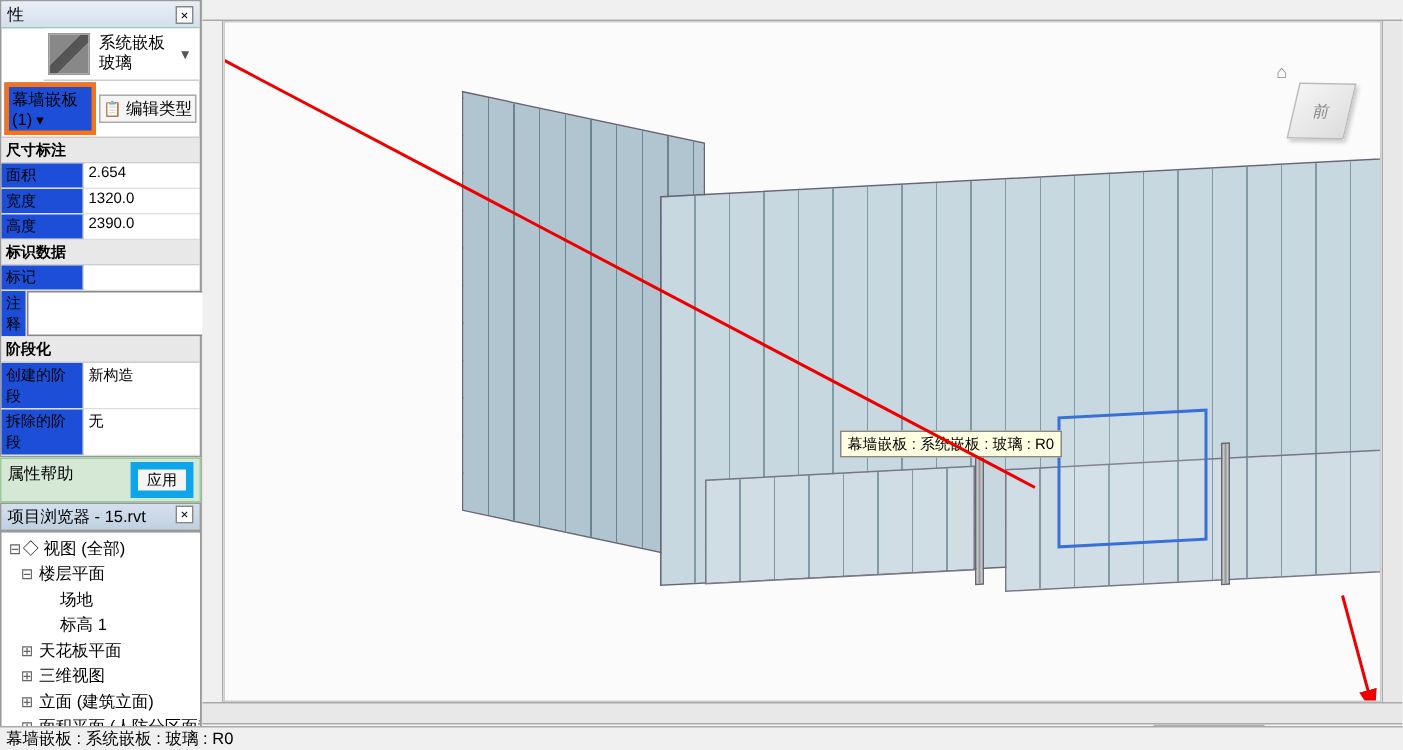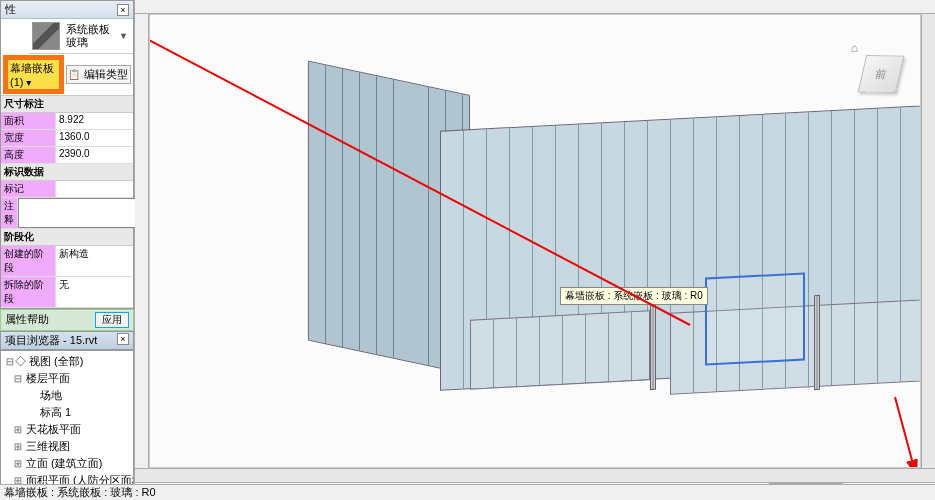--- a/index.html
+++ b/index.html
@@ -7,29 +7,29 @@
   .app { display: flex; width: 100%; height: 100%; }
   .sidebar { width: 135px; display: flex; flex-direction: column; background: #f5f5f5; border-right: 1px solid #aaa; }
   .prop-panel { border: 1px solid #999; background: #fff; }
   .panel-title { background: linear-gradient(#e8eef5,#d5e0ee); border-bottom: 1px solid #9cb; font-size: 11px; padding: 1px 4px; display: flex; justify-content: space-between; align-items: center; }
   .panel-title .x { width: 12px; height: 12px; background: #fff; border: 1px solid #888; text-align: center; line-height: 10px; font-size: 9px; cursor: pointer; }
   .type-selector { display: flex; align-items: center; padding: 3px; background: #fff; border-bottom: 1px solid #ccc; margin-left: 28px; }
   .type-thumb { width: 28px; height: 28px; background: linear-gradient(135deg,#888 40%,#555 40%,#555 60%,#888 60%); border: 1px solid #999; margin-right: 6px; }
   .type-label { flex: 1; font-size: 11px; line-height: 1.2; }
   .type-arrow { font-size: 9px; color: #555; padding: 0 2px; }
   .instance-row { display: flex; align-items: center; border-bottom: 1px solid #ccc; padding: 1px 2px; }
-  .instance-sel { flex: 1; border: 5px solid #f97316; font-size: 10px; padding: 1px 2px; background: #fde047; }
+  .instance-sel { flex: 1; border: 3px solid #f97316; font-size: 10px; padding: 1px 2px; background: #1d4ed8; }
   .edit-type-btn { border: 1px solid #aaa; font-size: 10px; padding: 1px 2px; background: #f5f5f5; margin-left: 2px; cursor: pointer; }
   .prop-section-hdr { background: #e8e8e8; font-size: 10px; font-weight: bold; padding: 1px 3px; border-bottom: 1px solid #ccc; }
   .prop-row { display: flex; border-bottom: 1px solid #ddd; }
-  .prop-row .k { width: 55px; font-size: 10px; padding: 1px 3px; background: #f0abfc; border-right: 1px solid #ddd; }
+  .prop-row .k { width: 55px; font-size: 10px; padding: 1px 3px; background: #1d4ed8; border-right: 1px solid #ddd; }
   .prop-row .v { flex: 1; font-size: 10px; padding: 1px 3px; background: #fff; }
   .prop-row input.v { border: 1px solid #888; padding: 0 2px; margin: 0; }
   .help-bar { display: flex; justify-content: space-between; background: #d5e8d5; border: 1px solid #9c9; padding: 2px 4px; font-size: 10px; }
-  .help-bar .apply { border: 1px solid #0ea5e9; background: #f5f5f5; padding: 0 6px; font-size: 10px; cursor: pointer; }
+  .help-bar .apply { border: 5px solid #0ea5e9; background: #f5f5f5; padding: 0 6px; font-size: 10px; cursor: pointer; }
   .browser-title { background: linear-gradient(#d5e0ee,#c0d0e0); font-size: 10px; padding: 1px 4px; display: flex; justify-content: space-between; border: 1px solid #999; }
   .tree { flex: 1; overflow: auto; background: #fff; border: 1px solid #999; font-size: 11px; padding: 2px; }
   .tree-node { padding: 1px 0 1px 2px; white-space: nowrap; }
   .tree-node.l1 { padding-left: 10px; }
   .tree-node.l2 { padding-left: 24px; }
   .tree-node .exp { display: inline-block; width: 10px; text-align: center; color: #666; font-size: 10px; }
   .main { flex: 1; display: flex; flex-direction: column; background: #f5f5f5; }
   .ruler-top { height: 14px; background: #f0f0f0; border-bottom: 1px solid #aaa; }
   .viewport-row { flex: 1; display: flex; }
   .ruler-left { width: 14px; background: #f0f0f0; border-right: 1px solid #aaa; }
@@ -78,25 +78,25 @@
         <span class="type-arrow">▼</span>
       </div>
       <div class="instance-row">
         <div class="instance-sel"><span>幕墙嵌板 (1)</span> ▾</div>
         <div class="edit-type-btn">📋 <span>编辑类型</span></div>
       </div>
 
       <div class="prop-section-hdr">尺寸标注</div>
       <div class="prop-row">
           <div class="k">面积</div>
-          <div class="v">8.922</div>
+          <div class="v">2.654</div>
         </div>
       <div class="prop-row">
           <div class="k">宽度</div>
-          <div class="v">1360.0</div>
+          <div class="v">1320.0</div>
         </div>
       <div class="prop-row">
           <div class="k">高度</div>
           <div class="v">2390.0</div>
         </div>
 
       <div class="prop-section-hdr">标识数据</div>
       <div class="prop-row">
           <div class="k">标记</div>
           <div class="v"></div>

